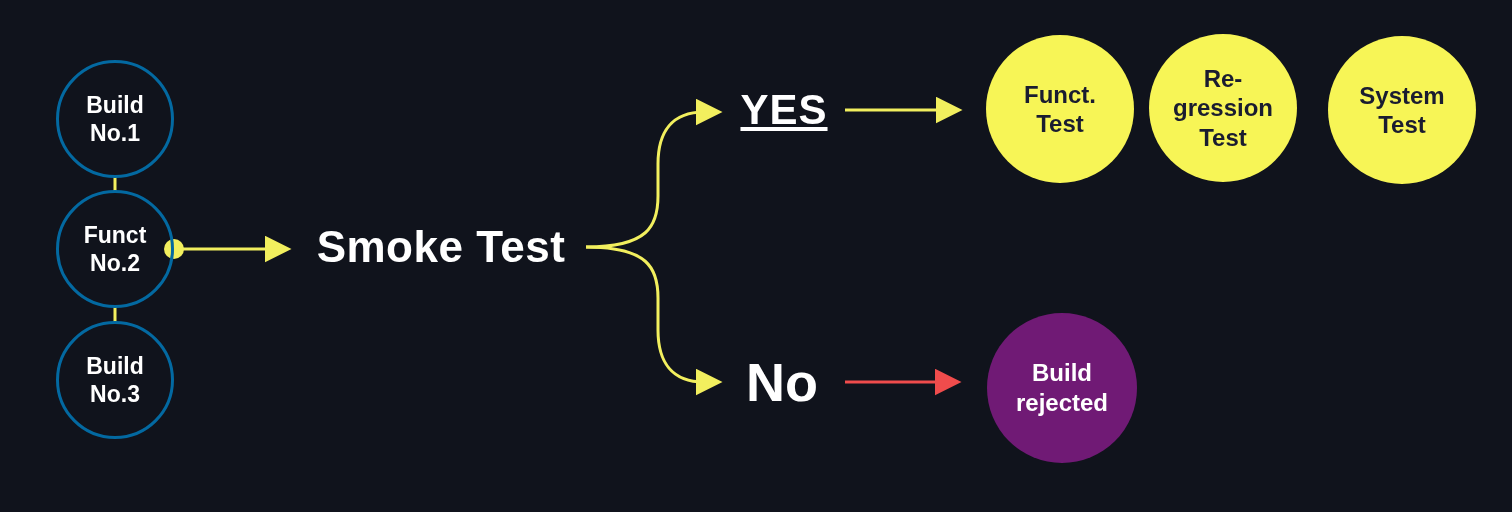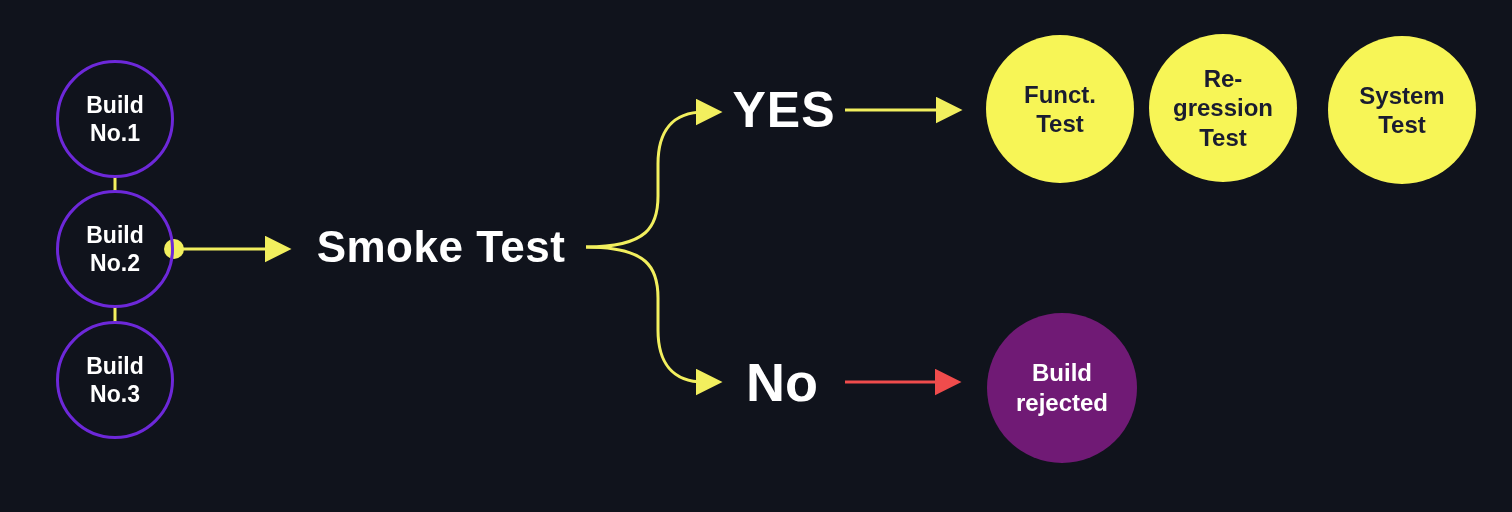--- a/index.html
+++ b/index.html
@@ -26,21 +26,21 @@
     display: flex;
     align-items: center;
     justify-content: center;
     text-align: center;
     font-weight: bold;
     box-sizing: border-box;
   }
   .build-node {
     width: 118px;
     height: 118px;
-    border: 3px solid #6d28d9;
+    border: 3px solid #0369a1;
     color: #ffffff;
     font-size: 23px;
     line-height: 1.22;
   }
   .build-node .lbl { width: 80px; }
   .test-node {
     width: 148px;
     height: 148px;
     background: #f7f556;
     color: #1a1c30;
@@ -59,21 +59,21 @@
   .reject-node .lbl { width: 120px; }
   .flow-label {
     position: absolute;
     color: #ffffff;
     font-weight: bold;
     text-align: center;
     white-space: nowrap;
     transform: translate(-50%, -50%);
   }
   .decision-label { font-size: 44px; letter-spacing: 0.5px; }
-  .yes-label { font-size: 50px; letter-spacing: 1px; }
+  .yes-label { font-size: 42px; letter-spacing: 1px; text-decoration: underline; }
   .no-label  { font-size: 54px; }
 </style>
 </head>
 <body>
 
 <div class="canvas">
 
   <svg class="layer" width="1512" height="512" viewBox="0 0 1512 512">
     <defs>
       <marker id="arrowYellow" markerWidth="9" markerHeight="9" refX="7.5" refY="4.5" orient="auto">
@@ -97,21 +97,21 @@
 
     <line x1="845" y1="110" x2="958" y2="110" stroke="#f2ef5e" stroke-width="3" marker-end="url(#arrowYellow)"></line>
 
     <line x1="845" y1="382" x2="957" y2="382" stroke="#f04c4c" stroke-width="3" marker-end="url(#arrowRed)"></line>
   </svg>
 
   <div class="node build-node" style="left:56px; top:60px;">
     <div class="lbl">Build No.1</div>
   </div>
   <div class="node build-node" style="left:56px; top:190px;">
-    <div class="lbl">Build No.2</div>
+    <div class="lbl">Funct No.2</div>
   </div>
   <div class="node build-node" style="left:56px; top:321px;">
     <div class="lbl">Build No.3</div>
   </div>
 
   <div class="flow-label decision-label" style="left:441px; top:247px;text-align:right;">Smoke Test</div>
   <div class="flow-label yes-label" style="left:784px; top:110px;">YES</div>
   <div class="flow-label no-label" style="left:782px; top:382px;">No</div>
 
   <div class="node test-node" style="left:1149px; top:34px;">

